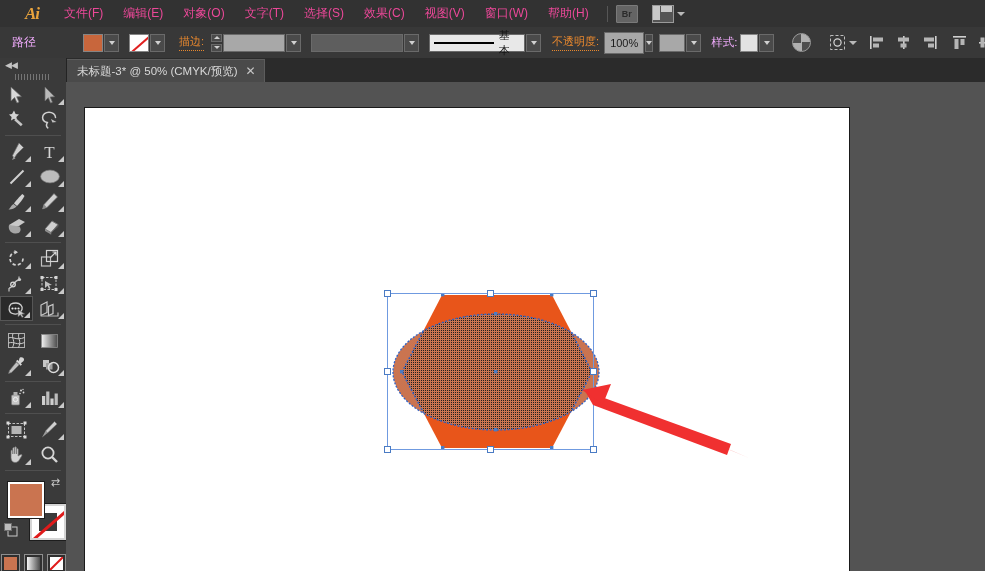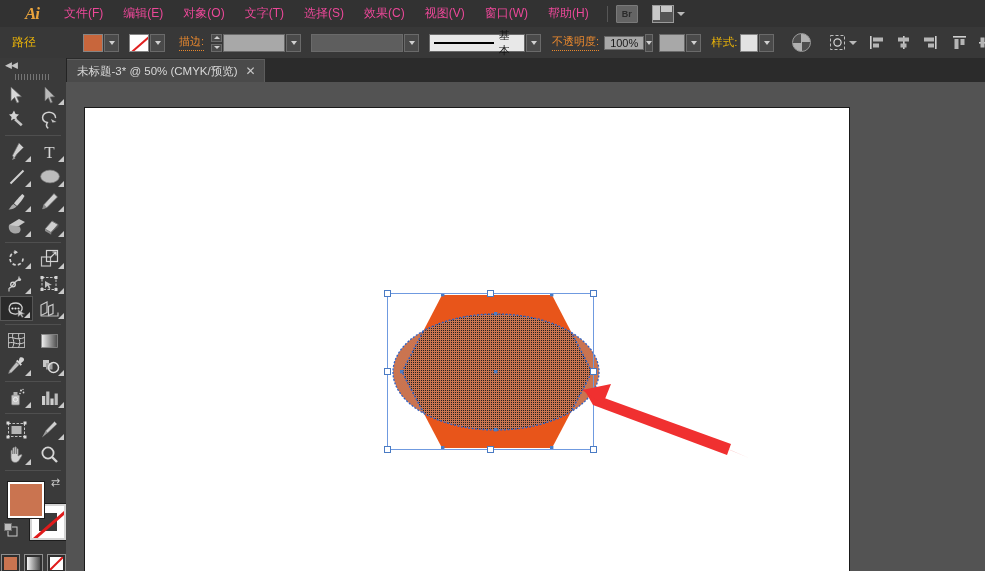--- a/index.html
+++ b/index.html
@@ -25,21 +25,21 @@
   .ws-ico::before{content:"";position:absolute;left:0;top:0;width:7px;height:14px;background:#c8c8c8;}
   .ws-ico::after{content:"";position:absolute;left:8px;top:0;width:11px;height:6px;background:#c8c8c8;}
   .caret{width:0;height:0;border-left:4px solid transparent;border-right:4px solid transparent;
          border-top:4px solid #b9b9b9;}
 
   
   .controlbar{position:absolute;left:0;top:27px;width:985px;height:31px;background:#383838;
               border-bottom:1px solid #2a2a2a;display:flex;align-items:center;}
   .grip{width:7px;height:22px;margin-left:3px;
         background:repeating-linear-gradient(to bottom,#6e6e6e 0 1px,#383838 1px 3px);}
-  .cb-label{color:#eab308;font-size:12px;margin-left:9px;white-space:nowrap;}
+  .cb-label{color:#f0abfc;font-size:12px;margin-left:9px;white-space:nowrap;}
   .cb-label-orange{color:#e8882e;font-size:11px;white-space:nowrap;
                    border-bottom:1px dotted #e8882e;padding-bottom:1px;}
   .vsep{width:1px;height:22px;background:#4e4e4e;margin:0 9px;}
   .swatch-box{width:20px;height:18px;border:1px solid #858585;background:#c8663c;box-sizing:border-box;}
   .swatch-none{width:20px;height:18px;border:1px solid #858585;background:#fff;position:relative;
                box-sizing:border-box;overflow:hidden;}
   .swatch-none::after{content:"";position:absolute;left:-3px;top:8px;width:28px;height:2px;
                       background:#e02020;transform:rotate(-41deg);}
   .dd-btn{width:15px;height:18px;background:#4a4a4a;border:1px solid #6a6a6a;
           display:flex;align-items:center;justify-content:center;margin-left:1px;box-sizing:border-box;}
@@ -48,21 +48,21 @@
   .stepper div{width:11px;height:8px;background:#4a4a4a;border:1px solid #6a6a6a;box-sizing:border-box;
                display:flex;align-items:center;justify-content:center;}
   .st-up{width:0;height:0;border-left:3px solid transparent;border-right:3px solid transparent;border-bottom:3px solid #cfcfcf;}
   .st-dn{width:0;height:0;border-left:3px solid transparent;border-right:3px solid transparent;border-top:3px solid #cfcfcf;}
   .field-gray{height:18px;background:#a8a8a8;border:1px solid #6a6a6a;box-sizing:border-box;}
   .field-dark{height:18px;background:#5e5e5e;border:1px solid #6a6a6a;box-sizing:border-box;}
   .brush-field{height:18px;background:#e8e8e8;border:1px solid #6a6a6a;box-sizing:border-box;
                display:flex;align-items:center;padding:0 4px;gap:5px;}
   .brush-line{width:62px;height:2px;background:#000;}
   .brush-txt{color:#141414;font-size:11px;}
-  .num-field{height:14px;background:#a8a8a8;border:1px solid #6a6a6a;box-sizing:border-box;
+  .num-field{height:22px;background:#a8a8a8;border:1px solid #6a6a6a;box-sizing:border-box;
              display:flex;align-items:center;padding:0 5px;color:#1a1a1a;font-size:11px;}
   .style-swatch{width:18px;height:18px;background:#e2e2e2;border:1px solid #858585;box-sizing:border-box;}
   .opac-circle{width:17px;height:17px;border-radius:50%;border:1px solid #9a9a9a;
                background:conic-gradient(#b0b0b0 0 25%,#4e4e4e 25% 50%,#b0b0b0 50% 75%,#4e4e4e 75% 100%);}
   .icon-btn{width:20px;height:20px;display:flex;align-items:center;justify-content:center;}
 
   
   .tabstrip{position:absolute;left:0;top:58px;width:985px;height:24px;background:#2b2b2b;
             border-bottom:1px solid #1d1d1d;}
   .doctab{position:absolute;left:66px;top:1px;height:23px;background:#4a4a4a;

